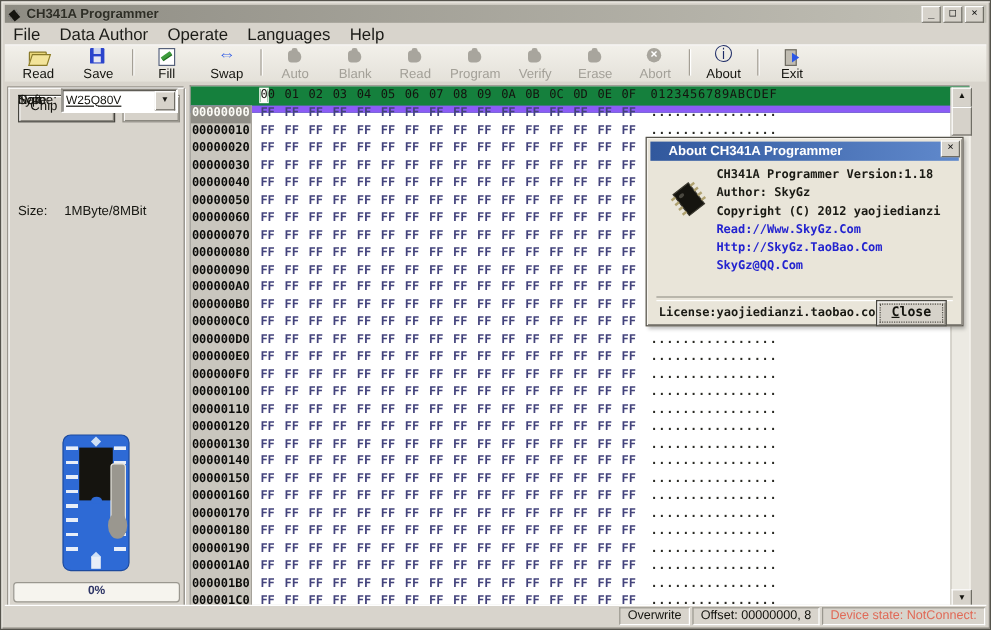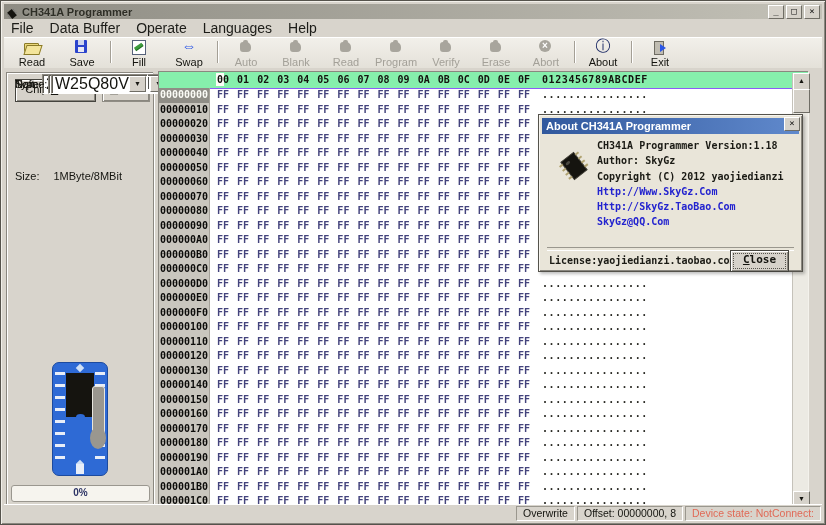--- a/index.html
+++ b/index.html
@@ -74,21 +74,21 @@
      box-shadow:inset 1px 1px 0 #fff,inset -1px -1px 0 #8a877f;
      font-size:11px;color:#14140f;text-align:center;}
   .btn-chipsearch{position:absolute;left:7px;top:5px;width:79px;height:21px;line-height:19px;}
   .btn-detect{position:absolute;left:94px;top:5px;width:46px;height:21px;line-height:19px;
      color:#a3a098;border-color:#8f8c84;}
   .fieldrow{position:absolute;left:7px;height:20px;display:flex;align-items:center;width:133px;}
   .fieldrow .flabel{font-size:11px;color:#14140f;width:36px;}
   .combo{flex:1;height:18px;background:#fff;border:1px solid;
      border-color:#8a877f #fff #fff #8a877f;box-shadow:inset 1px 1px 0 #5f5d56;
      display:flex;align-items:center;position:relative;}
-  .combo .cval{font-size:16px;color:#14140f;padding-left:3px;flex:1;white-space:nowrap;overflow:hidden;}
+  .combo .cval{font-size:10px;color:#14140f;padding-left:3px;flex:1;white-space:nowrap;overflow:hidden;text-decoration:underline;}
   .combo .drop{width:15px;height:14px;margin-right:1px;background:#d6d2ca;
      border:1px solid;border-color:#fff #6f6d65 #6f6d65 #fff;
      font-size:7px;line-height:13px;text-align:center;color:#1a1a16;}
   .sizerow{position:absolute;left:7px;top:96px;font-size:11px;color:#14140f;}
   .sizerow .sv{margin-left:14px;}
 
   
   .socket{position:absolute;left:44px;top:288px;width:54px;height:112px;
      background:#2e6ad5;border:1px solid #1c4a9e;border-radius:7px;}
   .socket .chip{position:absolute;left:13px;top:10px;width:28px;height:44px;background:#15140f;}
@@ -107,23 +107,23 @@
   .lever::after{content:"";position:absolute;left:-3px;top:40px;width:16px;height:22px;
      background:#9a978f;border-radius:50%;}
   .progress{position:absolute;left:3px;bottom:3px;width:137px;height:15px;background:#f6f4ee;
      border:1px solid #9a978f;border-radius:3px;font-size:10px;color:#2e3566;
      text-align:center;line-height:14px;font-weight:bold;}
 
   
   .hexwrap{position:absolute;left:157px;top:70px;width:649px;height:437px;
      background:#fff;border-left:1px solid #8a877f;border-top:1px solid #8a877f;
      box-shadow:1px 1px 0 #f4f2ec;}
-  .hexheader{position:absolute;left:0;top:0;right:0;height:16px;background:#86efac;
-     border-bottom:1px solid #8b5cf6;font-family:"DejaVu Sans Mono",monospace;
-     font-size:10px;font-weight:bold;color:#14140f;}
+  .hexheader{position:absolute;left:0;top:0;right:0;height:16px;background:#15803d;
+     border-bottom:6px solid #8b5cf6;font-family:"DejaVu Sans Mono",monospace;
+     font-size:10px;font-weight:normal;color:#14140f;}
   .hexcols{position:absolute;left:58px;top:2px;word-spacing:2px;display:inline-block;}
   .hexcols::first-letter{background:#fdfdf8;box-shadow:0 0 0 1px #fdfdf8;}
   .asciihead{position:absolute;left:383px;top:2px;letter-spacing:0.6px;}
   .gutter{position:absolute;left:0;top:16px;bottom:0;width:50px;background:#c9c6be;
      border-right:1px solid #a5a29a;}
   .rows{position:absolute;left:0;top:16px;right:16px;bottom:0;overflow:hidden;}
   .hexrow{position:relative;height:14.5px;font-family:"DejaVu Sans Mono",monospace;
      font-size:10px;font-weight:bold;line-height:14.5px;}
   .addr{position:absolute;left:0;width:50px;text-align:center;color:#0c0c0a;background:#c9c6be;}
   .addr.sel{background:#8f8d86;color:#fbfbf6;}
@@ -147,21 +147,21 @@
   .spanel{height:13px;border:1px solid;border-color:#9a978e #fff #fff #9a978e;
      font-size:10.5px;line-height:12px;padding:0 6px;color:#14140f;white-space:nowrap;}
   .spanel.red{color:#e06a57;}
 
   
   .dialog{position:absolute;left:537px;top:113px;width:263px;height:156px;z-index:10;
      background:#e9e5d9;border:1px solid #55534c;
      box-shadow:inset 1px 1px 0 #f6f4ee,inset -1px -1px 0 #8a877f,2px 2px 3px rgba(0,0,0,0.25);}
   .dtitle{position:absolute;left:3px;top:3px;right:3px;height:16px;
      background:linear-gradient(to right,#31589d,#6089cc);display:flex;align-items:center;}
-  .dtitle .dtxt{font-size:11px;font-weight:bold;color:#fff;margin-left:4px;}
+  .dtitle .dtxt{font-size:11px;font-weight:bold;color:#fff;margin-left:15px;}
   .dclose{position:absolute;right:2px;top:2px;width:14px;height:12px;background:#d6d2ca;
      border:1px solid;border-color:#fff #6f6d65 #6f6d65 #fff;font-size:9px;line-height:10px;
      text-align:center;color:#111;font-family:"DejaVu Sans Mono",monospace;}
   .dbody{position:absolute;left:3px;top:19px;right:3px;bottom:3px;}
   .dchip{position:absolute;left:12px;top:12px;width:40px;height:40px;}
   .dlines{position:absolute;left:55px;top:4px;}
   .dline{font-family:"DejaVu Sans Mono",monospace;font-size:10px;font-weight:bold;
      line-height:15.3px;color:#1a1a14;white-space:nowrap;}
   .dline.link{color:#2323cf;}
   .ddivider{position:absolute;left:5px;right:5px;top:113px;height:2px;
@@ -200,21 +200,21 @@
       <span class="wbtn">_</span>
       <span class="wbtn">□</span>
       <span class="wbtn">×</span>
     </span>
   </div>
 
   <div class="menubar">
 
       <span class="menuitem">File</span>
 
-      <span class="menuitem">Data Buffer</span>
+      <span class="menuitem">Data Author</span>
 
       <span class="menuitem">Operate</span>
 
       <span class="menuitem">Languages</span>
 
       <span class="menuitem">Help</span>
 
   </div>
 
   <div class="toolbar">
@@ -573,21 +573,21 @@
       </span>
       <div class="dlines">
 
 
           <div class="dline">CH341A Programmer Version:1.18</div>
 
           <div class="dline">Author: SkyGz</div>
 
           <div class="dline">Copyright (C) 2012 yaojiedianzi</div>
 
-          <div class="dline link">Http://Www.SkyGz.Com</div>
+          <div class="dline link">Read://Www.SkyGz.Com</div>
 
           <div class="dline link">Http://SkyGz.TaoBao.Com</div>
 
           <div class="dline link">SkyGz@QQ.Com</div>
 
       </div>
       <div class="ddivider"></div>
       <div class="dlicense">License:yaojiedianzi.taobao.com</div>
       <div class="dclosebtn"><span></span><u>C</u><span>lose</span><span class="focus"></span></div>
     </div>

